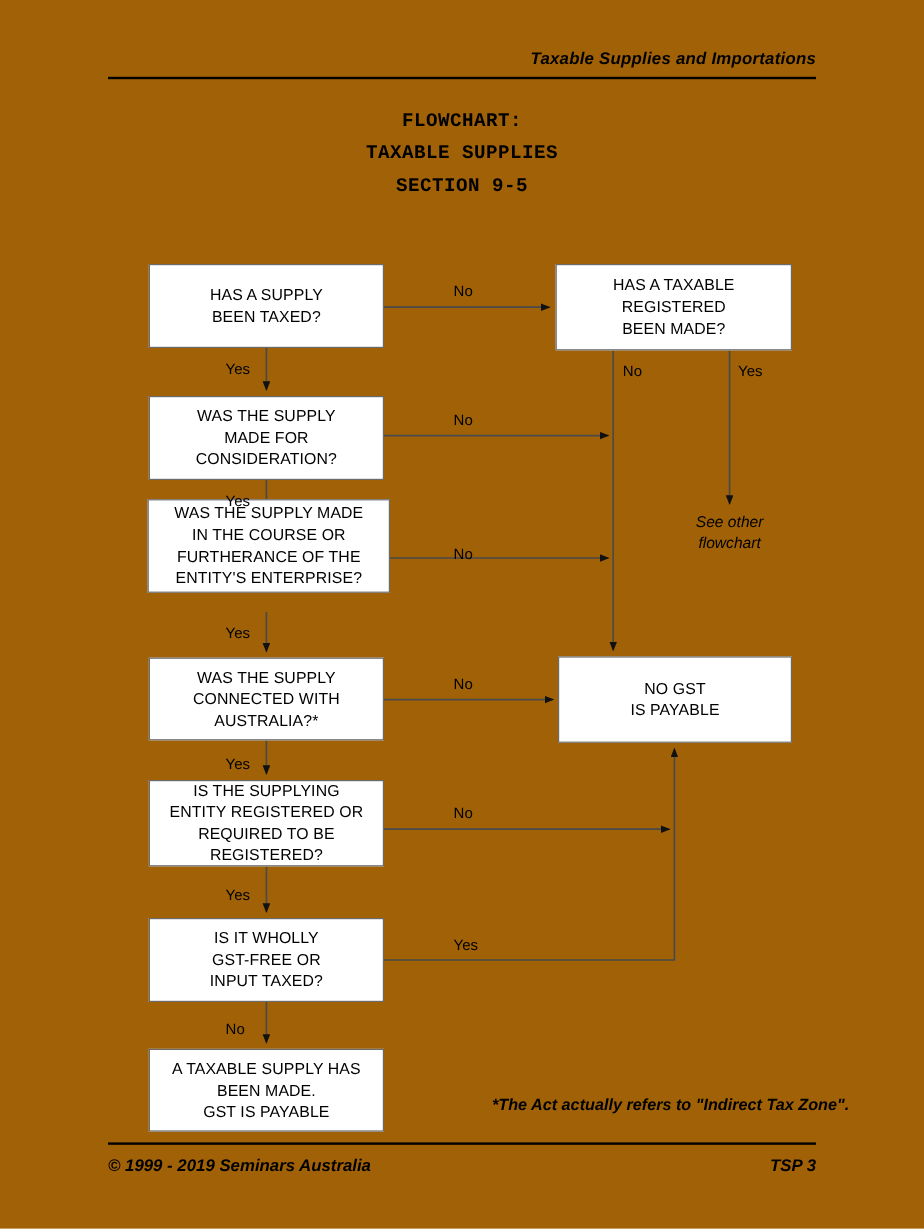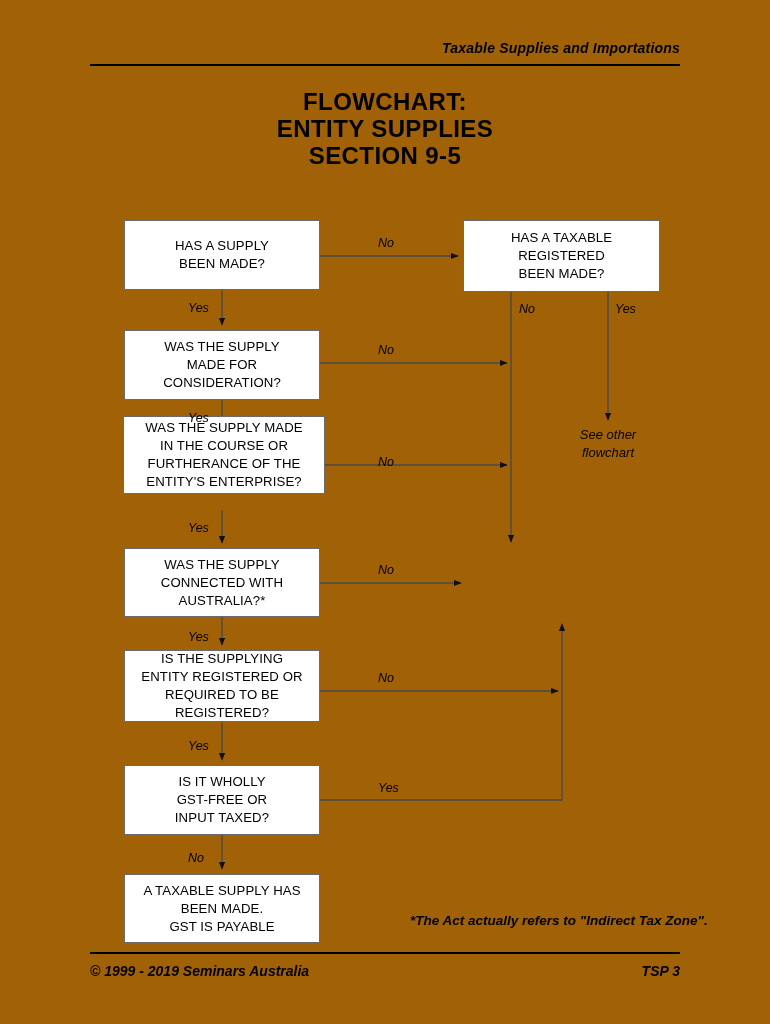--- a/index.html
+++ b/index.html
@@ -42,24 +42,25 @@
 
   
   .title-block {
     position: absolute;
     left: 0;
     top: 88px;
     width: 770px;
     text-align: center;
   }
   .title-line {
-    font-size: 24px;
+    font-size: 16px;
     font-weight: bold;
     letter-spacing: 0.4px;
     line-height: 27px;
+    font-family: Liberation Mono, monospace;
   }
 
   
   .chart {
     position: absolute;
     left: 0;
     top: 0;
     width: 770px;
     height: 1024px;
   }
@@ -77,21 +78,20 @@
     font-size: 13.2px;
     line-height: 18px;
     letter-spacing: 0.1px;
     white-space: pre-line;
   }
 
   
   .edge-label {
     position: absolute;
     font-size: 12.5px;
-    font-style: italic;
     white-space: nowrap;
   }
   .note {
     position: absolute;
     font-size: 13px;
     font-style: italic;
     line-height: 18px;
     text-align: center;
     white-space: pre-line;
   }
@@ -143,21 +143,21 @@
 </head>
 <body>
 
 <div id="page">
 
   <div class="header-title">Taxable Supplies and Importations</div>
   <div class="header-rule"></div>
 
   <div class="title-block">
     <div class="title-line">FLOWCHART:</div>
-    <div class="title-line">ENTITY SUPPLIES</div>
+    <div class="title-line">TAXABLE SUPPLIES</div>
     <div class="title-line">SECTION 9-5</div>
   </div>
 
   <div class="chart">
 
     <svg class="wires" viewBox="0 0 770 1024">
       <defs>
         <marker id="ah" markerWidth="9" markerHeight="9" refX="7.2" refY="3.2" orient="auto" markerUnits="userSpaceOnUse">
           <path d="M0,0 L8,3.2 L0,6.4 z" fill="#111111"></path>
         </marker>
@@ -189,21 +189,21 @@
         <path d="M222,722 L222,760" marker-end="url(#ah)"></path>
 
         <path d="M320,800 L562,800 L562,624" marker-end="url(#ah)"></path>
 
         <path d="M222,835 L222,869" marker-end="url(#ah)"></path>
       </g>
     </svg>
 
     <div class="node" style="left:124px; top:220px; width:196px; height:70px;">
       <span class="node-text">HAS A SUPPLY
-BEEN MADE?</span>
+BEEN TAXED?</span>
     </div>
 
     <div class="node" style="left:463px; top:220px; width:197px; height:72px;">
       <span class="node-text">HAS A TAXABLE
 REGISTERED
 BEEN MADE?</span>
     </div>
 
     <div class="node" style="left:124px; top:330px; width:196px; height:70px;">
       <span class="node-text">WAS THE SUPPLY
@@ -236,20 +236,24 @@
 REQUIRED TO BE
 REGISTERED?</span>
     </div>
 
     <div class="node" style="left:124px; top:874px; width:196px; height:69px;">
       <span class="node-text">A TAXABLE SUPPLY HAS
 BEEN MADE.
 GST IS PAYABLE</span>
     </div>
 
+    <div class="node" style="left:465px; top:547px; width:195px; height:72px;">
+      <span class="node-text">NO GST
+IS PAYABLE</span>
+    </div>
 
     <div class="edge-label" style="left:378px; top:236px;">No</div>
     <div class="edge-label" style="left:188px; top:301px;">Yes</div>
 
     <div class="edge-label" style="left:519px; top:302px;">No</div>
     <div class="edge-label" style="left:615px; top:302px;">Yes</div>
 
     <div class="edge-label" style="left:378px; top:343px;">No</div>
     <div class="edge-label" style="left:188px; top:411px;">Yes</div>
 

